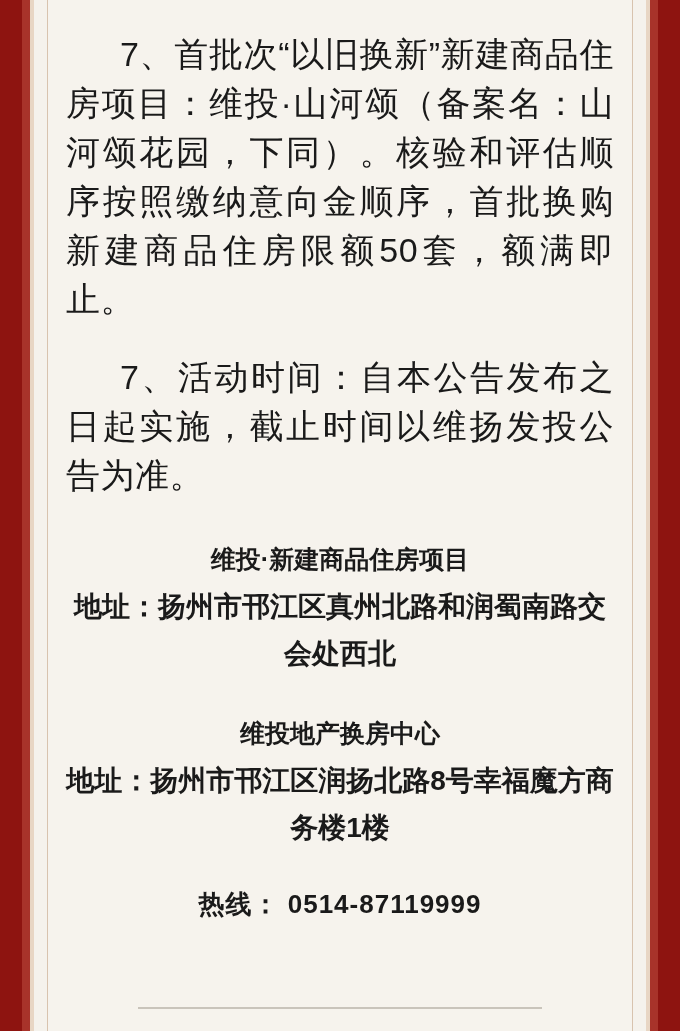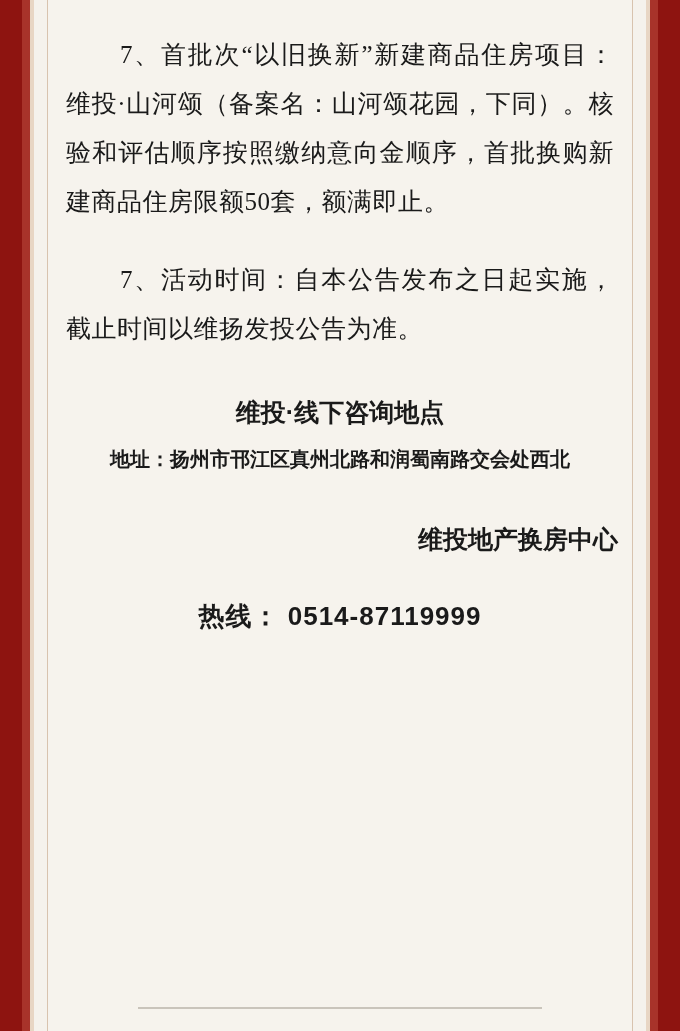--- a/index.html
+++ b/index.html
@@ -41,46 +41,45 @@
     left: 48px;
     right: 48px;
     top: 0;
     bottom: 0;
     background: #f6f3ed;
     padding: 0;
   }
 
   .para {
     color: #1a1a1a;
-    font-size: 25px;
+    font-size: 34px;
     line-height: 49px;
     letter-spacing: 0.5px;
     text-align: justify;
     margin: 0 18px;
     padding: 0;
     text-indent: 54px;
-    font-family: Liberation Serif, serif;
   }
   .para.p1 { padding-top: 30px; }
   .para.p2 { padding-top: 29px; }
   .para.p3 { padding-top: 29px; }
 
   .block {
     text-align: center;
     color: #1a1a1a;
     font-weight: bold;
     font-size: 25px;
     line-height: 47px;
     margin: 0 14px;
   }
   .block .title { font-size: 25px; }
-  .block .addr { font-size: 20px; }
+  .block .addr { font-size: 28px; }
 
   .blk1 { margin-top: 36px; }
-  .blk2 { margin-top: 33px; text-align: right; }
+  .blk2 { margin-top: 33px; }
   .blk3 { margin-top: 33px; }
 
   .hotline {
     text-align: center;
     color: #1a1a1a;
     font-weight: bold;
     font-size: 26px;
     line-height: 47px;
     margin-top: 30px;
     letter-spacing: 1px;
@@ -104,26 +103,27 @@
   <div class="border-right-rule"></div>
 
   <div class="content">
 
     <p class="para p1">7、首批次“以旧换新”新建商品住房项目：维投·山河颂（备案名：山河颂花园，下同）。核验和评估顺序按照缴纳意向金顺序，首批换购新建商品住房限额50套，额满即止。</p>
 
     <p class="para p2">7、活动时间：自本公告发布之日起实施，截止时间以维扬发投公告为准。</p>
 
 
     <div class="block blk1">
-      <div class="title">维投·线下咨询地点</div>
+      <div class="title">维投·新建商品住房项目</div>
       <div class="addr">地址：扬州市邗江区真州北路和润蜀南路交会处西北</div>
     </div>
 
     <div class="block blk2">
       <div class="title">维投地产换房中心</div>
+      <div class="addr">地址：扬州市邗江区润扬北路8号幸福魔方商务楼1楼</div>
     </div>
 
 
     <div class="hotline">热线： 0514-87119999</div>
 
     <div class="bottom-rule"></div>
 
   </div>
 </div>
 

